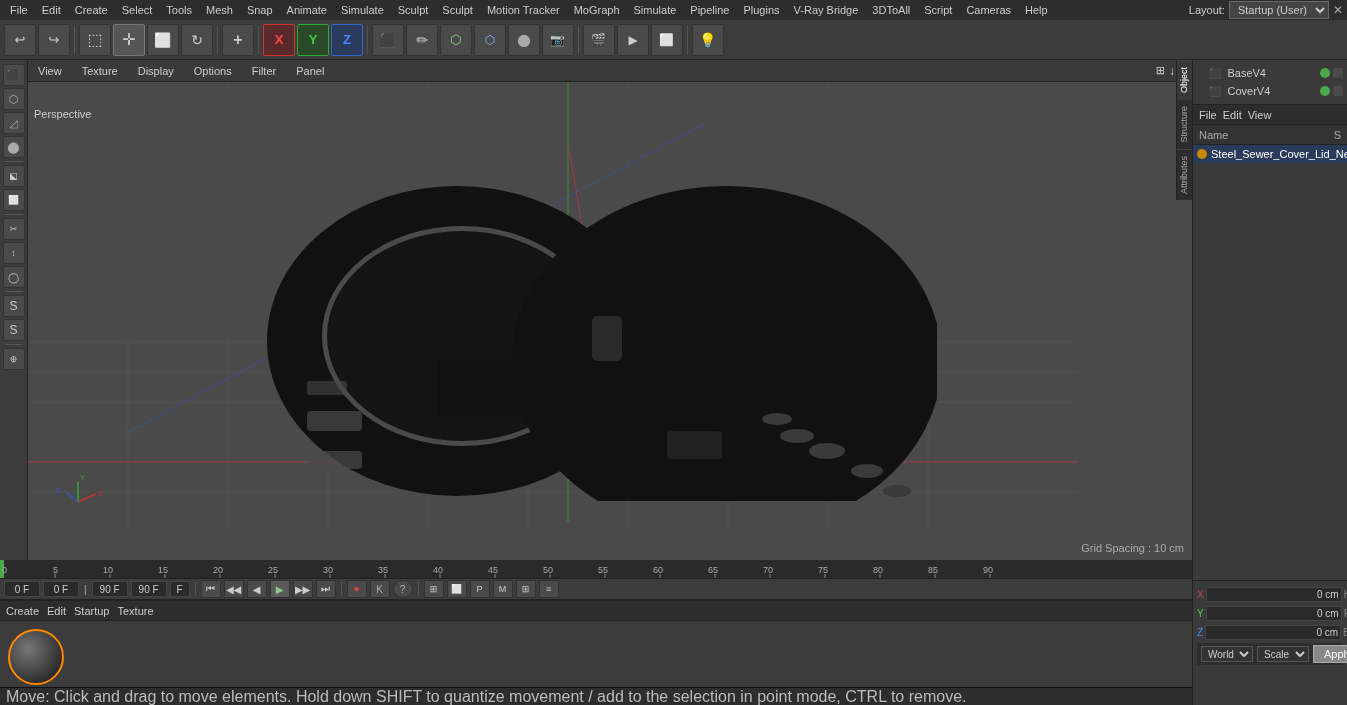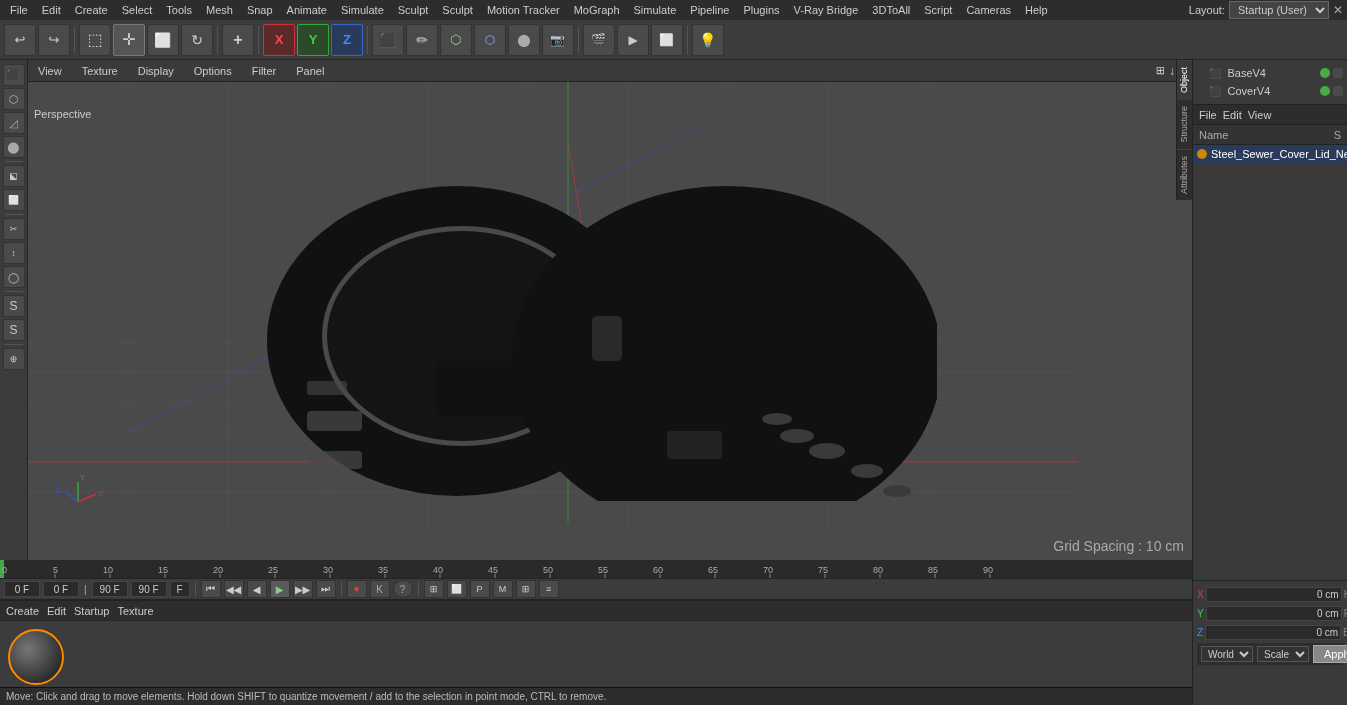--- a/index.html
+++ b/index.html
@@ -187,21 +187,21 @@
       top: 50%;
       left: 48%;
       transform: translate(-50%, -50%);
       width: 700px;
       height: 360px;
     }
     #grid-spacing {
       position: absolute;
       bottom: 6px;
       right: 8px;
-      font-size: 14px;
+      font-size: 11px;
       color: #aaa;
       margin-top: 6px;
     }
 
     
     #right-panel {
       position: absolute;
       top: 0;
       right: 0;
       width: 155px;
@@ -473,21 +473,21 @@
       left: 0;
       right: 155px;
       height: 18px;
       background: #2d2d2d;
       display: flex;
       align-items: center;
       padding: 0 6px;
       border-top: 1px solid #111;
     }
     #status-text {
-      font-size: 10px;
+      font-size: 16px;
       color: #bbb;
     }
 
     
     #right-side-tabs {
       position: absolute;
       right: 155px;
       top: 60px;
       width: 16px;
       background: #2d2d2d;

